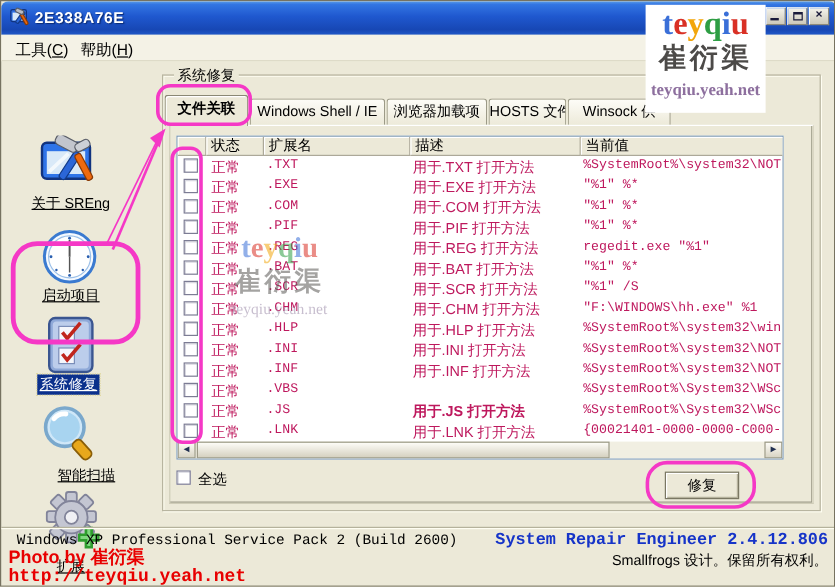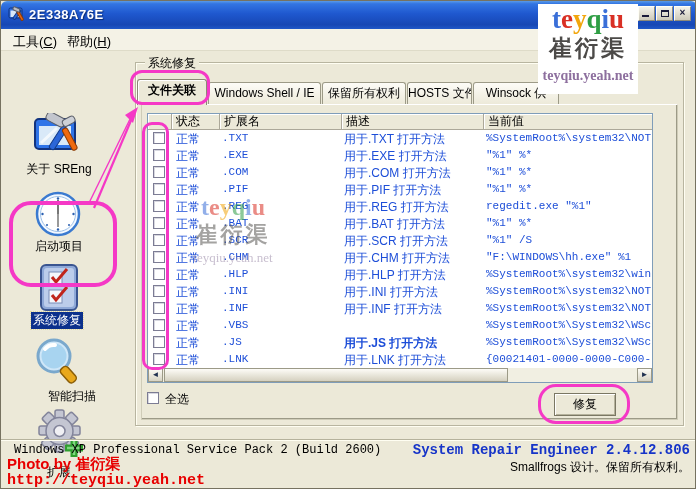--- a/index.html
+++ b/index.html
@@ -17,38 +17,38 @@
   .winbtn { top:5px; width:17px; height:15px; background:linear-gradient(180deg,#f4f2ea,#cdc9ba); border:1px solid #8e8a7a; border-top-color:#fffef6; border-left-color:#fffef6; font-size:10px; line-height:12px; text-align:center; color:#1a1a3a; font-weight:bold; }
   .minbar { position:absolute; left:3px; bottom:3px; width:7px; height:2px; background:#1a1a3a; }
   .maxbox { position:absolute; left:4px; top:3px; width:8px; height:7px; border:1px solid #1a1a3a; border-top-width:2px; }
 
   
   #menubar { left:0; top:28px; width:695px; height:22px; background:#f4f2e6; border-bottom:1px solid #dedbc8; }
   .menu-item { top:3px; font-size:13px; color:#000; padding:1px 4px; }
   .menu-item u { text-decoration:underline; }
 
   
-  .side-label { font-size:12px; color:#000; text-align:center; white-space:nowrap; }
+  .side-label { font-size:12px; color:#000; text-align:center; white-space:nowrap;text-decoration:underline; }
   .side-label.selected { background:#0b308c; color:#fff; outline:1px dotted #e0d8a0; padding:0 2px; }
 
   
   #groupbox { left:134px; top:61px; width:549px; height:364px; border:1px solid #b8b5a0; box-shadow:inset 1px 1px 0 #fffef2, 1px 1px 0 #fffef2; }
   #group-label { left:144px; top:54px; font-size:12px; background:#ece9d8; padding:0 3px; }
   .tab { top:81px; height:23px; background:linear-gradient(180deg,#fdfcf7,#ece9d8); border:1px solid #9c9a87; border-bottom:none; border-radius:3px 3px 0 0; font-size:12px; text-align:center; line-height:21px; color:#000; white-space:nowrap; overflow:hidden; }
   .tab.active { top:78px; height:26px; background:#ece9d8; z-index:3; border-color:#8a8875; box-shadow:inset 1px 1px 0 #fff; font-weight:bold;}
   #tabpage { left:140px; top:103px; width:537px; height:316px; background:#ece9d8; border:1px solid #cfccb8; border-top:1px solid #fff; box-shadow: -1px -1px 0 #9c9a87 inset; }
 
   
   #listview { left:146px; top:112px; width:506px; height:270px; background:#fff; border:1px solid #7f9db9; overflow:hidden; }
   #lv-header { position:absolute; left:0; top:0; width:100%; height:16px; background:#ece9d8; display:flex; }
   .hcell { height:16px; font-size:12px; line-height:15px; padding-left:4px; color:#000;
     border-right:1px solid #aca899; border-bottom:1px solid #aca899; box-shadow:inset 1px 1px 0 #fff; background:#ece9d8; flex:none; }
   #lv-rows { position:absolute; left:0; top:16px; width:100%; height:238px; background:#fff; }
   .lv-row { position:absolute; left:0; width:100%; height:17px; }
-  .cell { position:absolute; top:1px; font-size:12px; color:#1d4ed8; white-space:nowrap; }
+  .cell { position:absolute; top:1px; font-size:12px; color:#be185d; white-space:nowrap; }
   .mono { font-family:"Liberation Mono","DejaVu Sans Mono",monospace; font-size:11px; top:2px; }
   .cbx { position:absolute; left:5px; top:2px; width:12px; height:12px; background:#fff; border:1px solid #7c7c94; box-shadow:inset 1px 1px 0 #d8d8e0; }
 
   
   #hscroll { position:absolute; left:0; bottom:0; width:100%; height:14px; background:#f1efe2; }
   .sb-arrow { position:absolute; top:0; width:15px; height:14px; background:linear-gradient(180deg,#fdfcf7,#d8d4c4); border:1px solid #9c9a87; font-size:8px; line-height:12px; text-align:center; color:#203050; }
   #sb-thumb { position:absolute; left:16px; top:0; width:344px; height:14px; background:linear-gradient(180deg,#fdfcf7,#d5d1c0); border:1px solid #9c9a87; }
 
   
   #selectall-label { left:164px; top:390px; font-size:12px; }
@@ -186,21 +186,21 @@
       </svg>
     </div>
     <div class="abs side-label" style="left:0;top:413px;width:116px;">扩展</div>
   </div>
 
   <div id="groupbox" class="abs"></div>
   <div id="group-label" class="abs">系统修复</div>
 
   <div class="abs tab" style="left:207px;width:113px;">Windows Shell / IE</div>
   <div class="abs tab active" style="left:136px;width:70px;">文件关联</div>
-  <div class="abs tab" style="left:321px;width:84px;">保留所有权利</div>
+  <div class="abs tab" style="left:321px;width:84px;">浏览器加载项</div>
   <div class="abs tab" style="left:406px;width:65px;">HOSTS 文件</div>
   <div class="abs tab" style="left:472px;width:86px;">Winsock 供</div>
   <div id="tabpage" class="abs"></div>
 
   <div id="listview" class="abs">
     <div id="lv-header">
       <div class="hcell" style="width:24px;"></div>
       <div class="hcell" style="width:48px;">状态</div>
       <div class="hcell" style="width:122px;">扩展名</div>
       <div class="hcell" style="width:142px;">描述</div>

